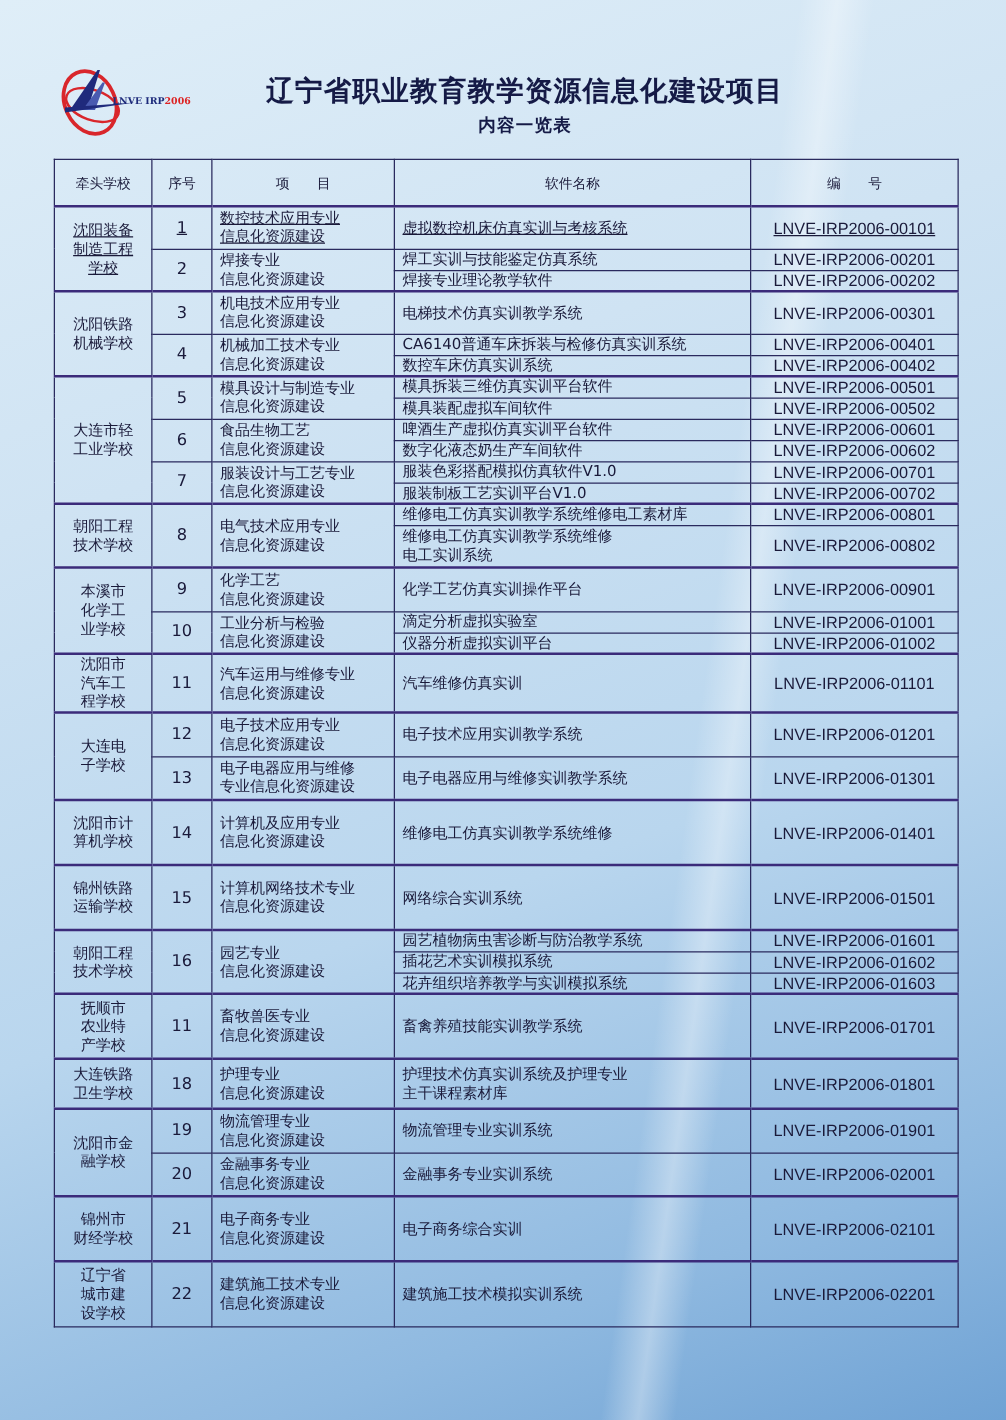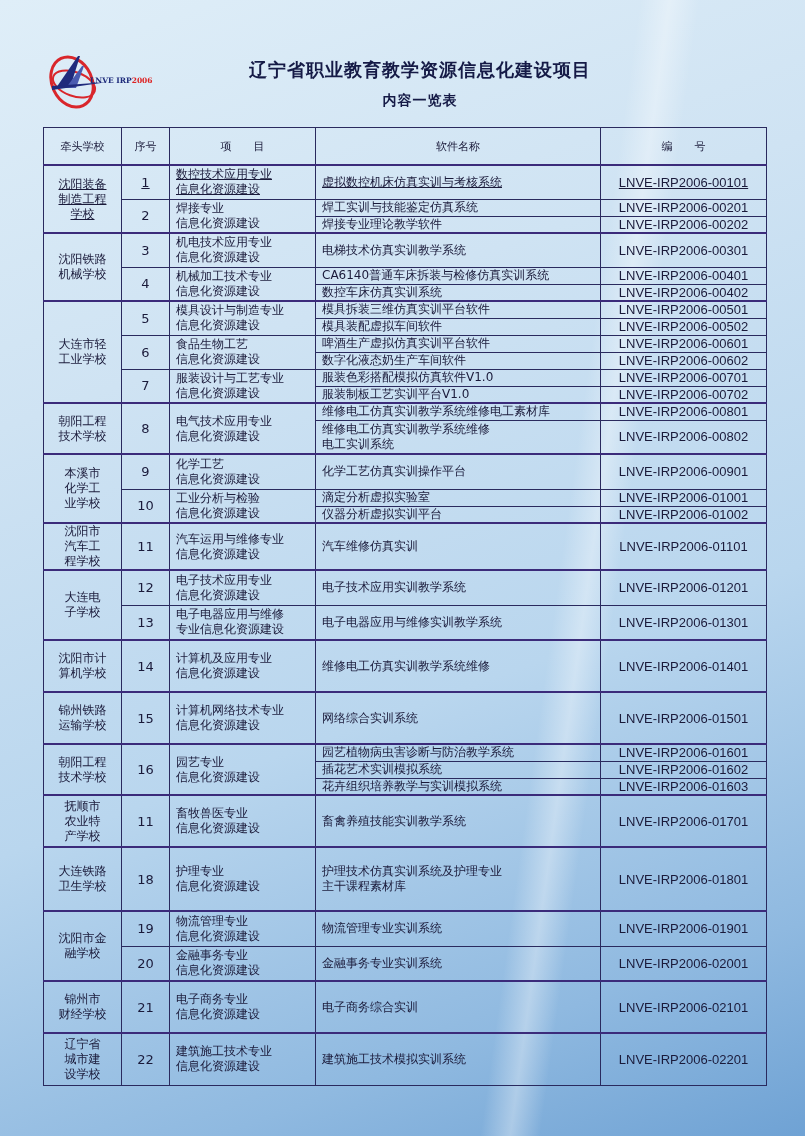--- a/index.html
+++ b/index.html
@@ -17,21 +17,21 @@
   .logo { position: absolute; left: 48px; top: 52px; width: 100px; height: 60px; }
   .logo-text {
     position: absolute; left: 42px; top: 24px; font-family: "DejaVu Serif", serif;
     font-size: 7.5px; font-weight: bold; color: #1d2a7a; white-space: nowrap;
   }
   .logo-text .yr { color: #d22; }
   .title {
     position: absolute; left: 160px; width: 520px; text-align: center;
     font-weight: bold; color: #151a46; letter-spacing: 1px;
   }
-  .title-1 { top: 58px; font-size: 18px; }
+  .title-1 { top: 58px; font-size: 22px; }
   .title-2 { top: 92px; font-size: 14px; }
   table.main {
     position: absolute; left: 43px; top: 127px; width: 723px;
     border-collapse: collapse; table-layout: fixed;
     font-size: 12px; line-height: 15px;
   }
   table.main td, table.main th {
     border: 1px solid #2a2a5e; padding: 0 6px; vertical-align: middle;
   }
   table.main th { height: 36px; font-weight: normal; font-size: 11px; text-align: center; }
@@ -257,21 +257,21 @@
       <tr class="group-top" style="height: 52px;">
         <td class="school" rowspan="1"><span class="school-txt">抚顺市
 农业特
 产学校</span></td>
         <td class="no" rowspan="1">11</td>
         <td class="item" rowspan="1"><span class="item-txt">畜牧兽医专业
 信息化资源建设</span></td>
         <td class="sw">畜禽养殖技能实训教学系统</td>
         <td class="code">LNVE-IRP2006-01701</td>
       </tr>
-      <tr class="group-top" style="height: 64px;">
+      <tr class="group-top" style="height: 40px;">
         <td class="school" rowspan="1"><span class="school-txt">大连铁路
 卫生学校</span></td>
         <td class="no" rowspan="1">18</td>
         <td class="item" rowspan="1"><span class="item-txt">护理专业
 信息化资源建设</span></td>
         <td class="sw">护理技术仿真实训系统及护理专业
 主干课程素材库</td>
         <td class="code">LNVE-IRP2006-01801</td>
       </tr>
       <tr class="group-top" style="height: 35px;">

